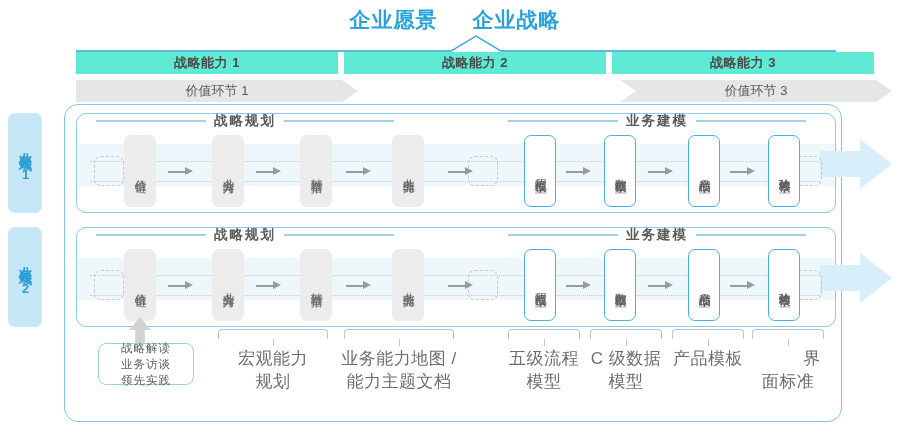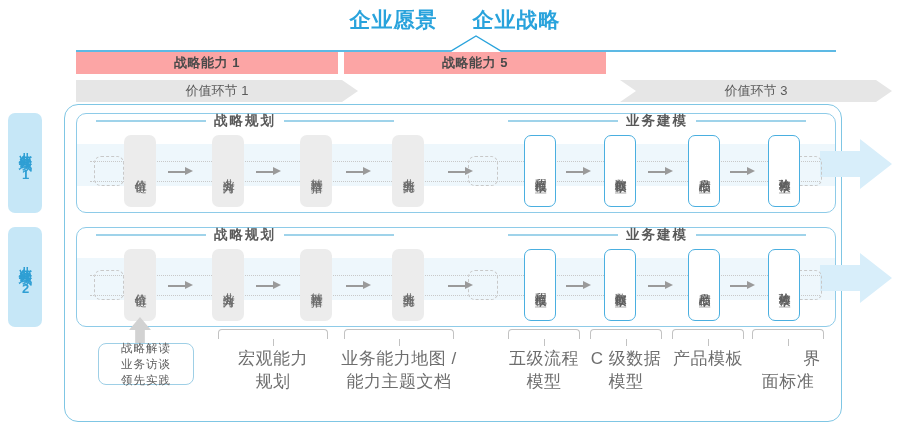--- a/index.html
+++ b/index.html
@@ -8,21 +8,21 @@
        -webkit-font-smoothing:antialiased;}
   #stage{position:relative;width:756px;height:432px;}
 
   
   .title-row{position:absolute;left:0;top:6px;width:910px;text-align:center;}
   .title-row span{display:inline-block;color:#29a3dc;font-size:21px;font-weight:bold;
                   letter-spacing:1px;}
   .title-gap{width:26px;display:inline-block;}
 
   
-  .capbar{position:absolute;height:22px;background:#fca5a5;color:#4a4a4a;
+  .capbar{position:absolute;height:22px;background:#5eead4;color:#4a4a4a;
           font-size:13px;font-weight:bold;display:flex;align-items:center;
           justify-content:center;letter-spacing:.5px;}
   .chev{position:absolute;height:22px;color:#5a5a5a;font-size:13px;
         display:flex;align-items:center;justify-content:center;
         background:#e6e6e6;}
   .chev.c1{clip-path:polygon(0 0, calc(100% - 16px) 0, 100% 50%, calc(100% - 16px) 100%, 0 100%);}
   .chev.cm{clip-path:polygon(0 0, calc(100% - 16px) 0, 100% 50%, calc(100% - 16px) 100%, 0 100%, 16px 50%);}
 
   
   .outer-frame{position:absolute;left:64px;top:104px;width:778px;height:318px;
@@ -98,21 +98,24 @@
   </div>
 
   <svg class="tent" style="left:76px;top:34px;" width="760" height="18" viewBox="0 0 760 18">
     <path d="M0 17 L375 17 L400 2 L425 17 L760 17" fill="none" stroke="#29a3dc" stroke-width="1.4"></path>
   </svg>
 
   <div class="capbar" style="left:76px;top:52px;width:262px;">
     <span>战略能力 1</span>
   </div>
   <div class="capbar" style="left:344px;top:52px;width:262px;">
-    <span>战略能力 5</span>
+    <span>战略能力 2</span>
+  </div>
+  <div class="capbar" style="left:612px;top:52px;width:262px;">
+    <span>战略能力 3</span>
   </div>
 
   <div class="chev c1" style="left:76px;top:80px;width:282px;">
     <span>价值环节 1</span>
   </div>
   <div class="chev cm" style="left:620px;top:80px;width:272px;">
     <span>价值环节 3</span>
   </div>
 
   <div class="outer-frame"></div>

